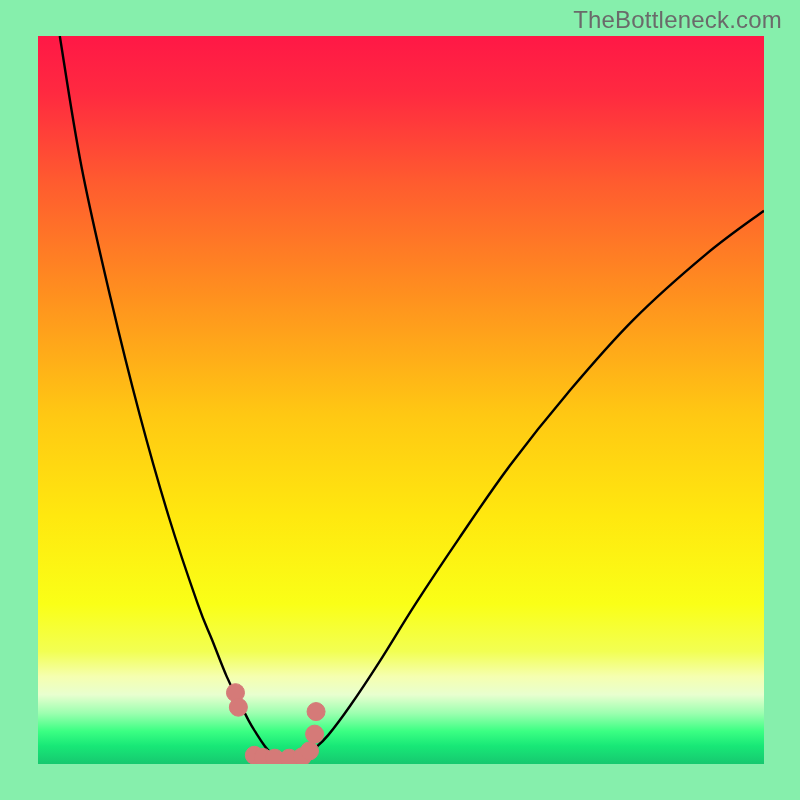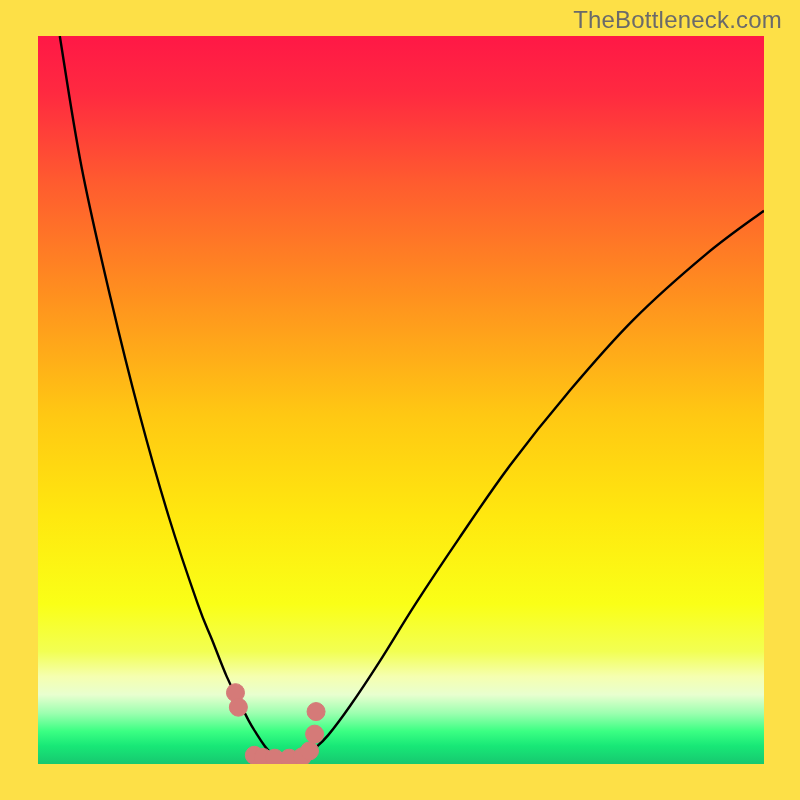--- a/index.html
+++ b/index.html
@@ -9,21 +9,21 @@
     height: 800px;
     background: #000;
     overflow: hidden;
   }
   .frame {
     position: absolute;
     left: 0;
     top: 0;
     width: 800px;
     height: 800px;
-    background: #fde047;
+    background: #86efac;
   }
   .plot {
     position: absolute;
     left: 38px;
     top: 36px;
     width: 726px;
     height: 728px;
   }
   .watermark {
     position: absolute;

